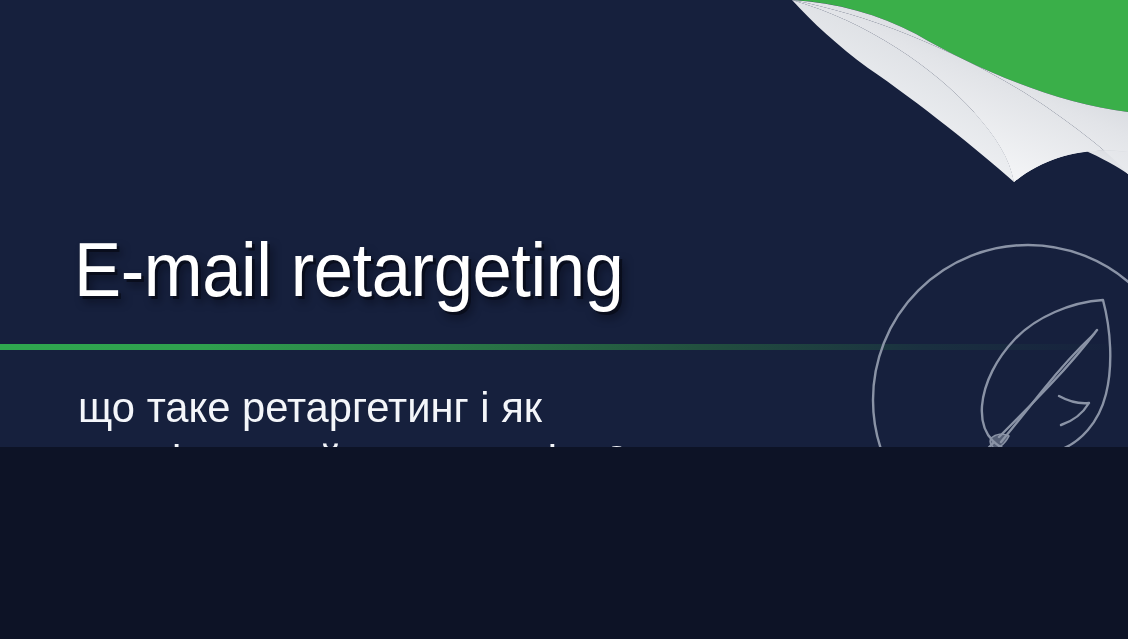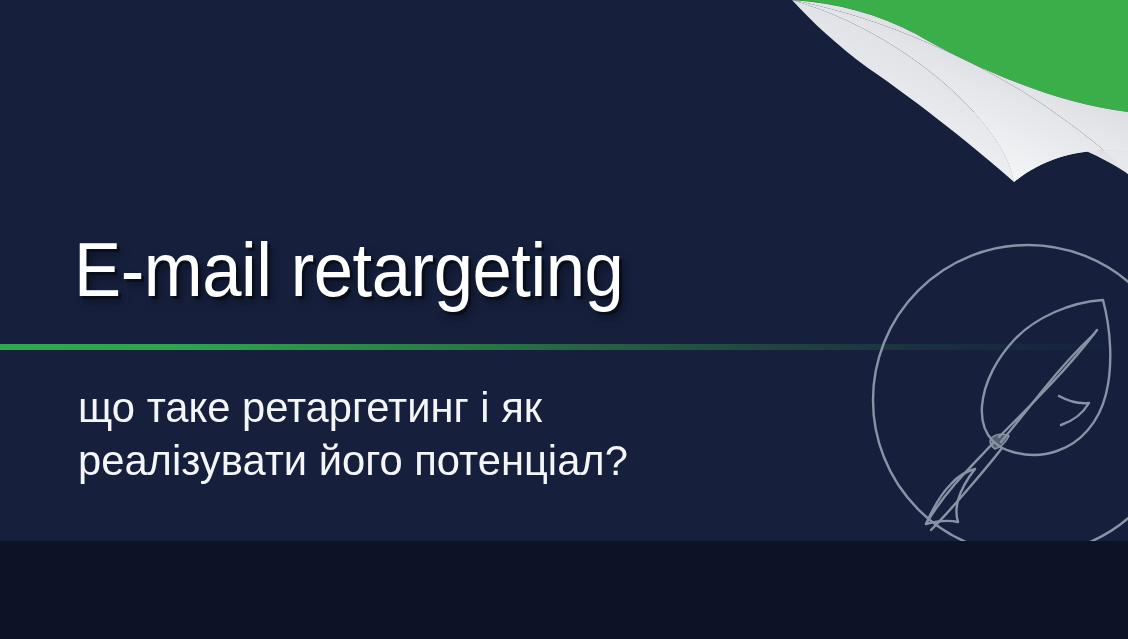--- a/index.html
+++ b/index.html
@@ -3,21 +3,21 @@
 <meta charset="utf-8">
 <style>
   html, body {
     margin: 0;
     padding: 0;
     background: #0d1326;
   }
   #canvas {
     position: relative;
     width: 1128px;
-    height: 541px;
+    height: 447px;
     overflow: hidden;
     background: #16203d;
     font-family: "Liberation Sans", sans-serif;
   }
 
   
   #corner-decoration {
     position: absolute;
     top: 0;
     right: 0;

